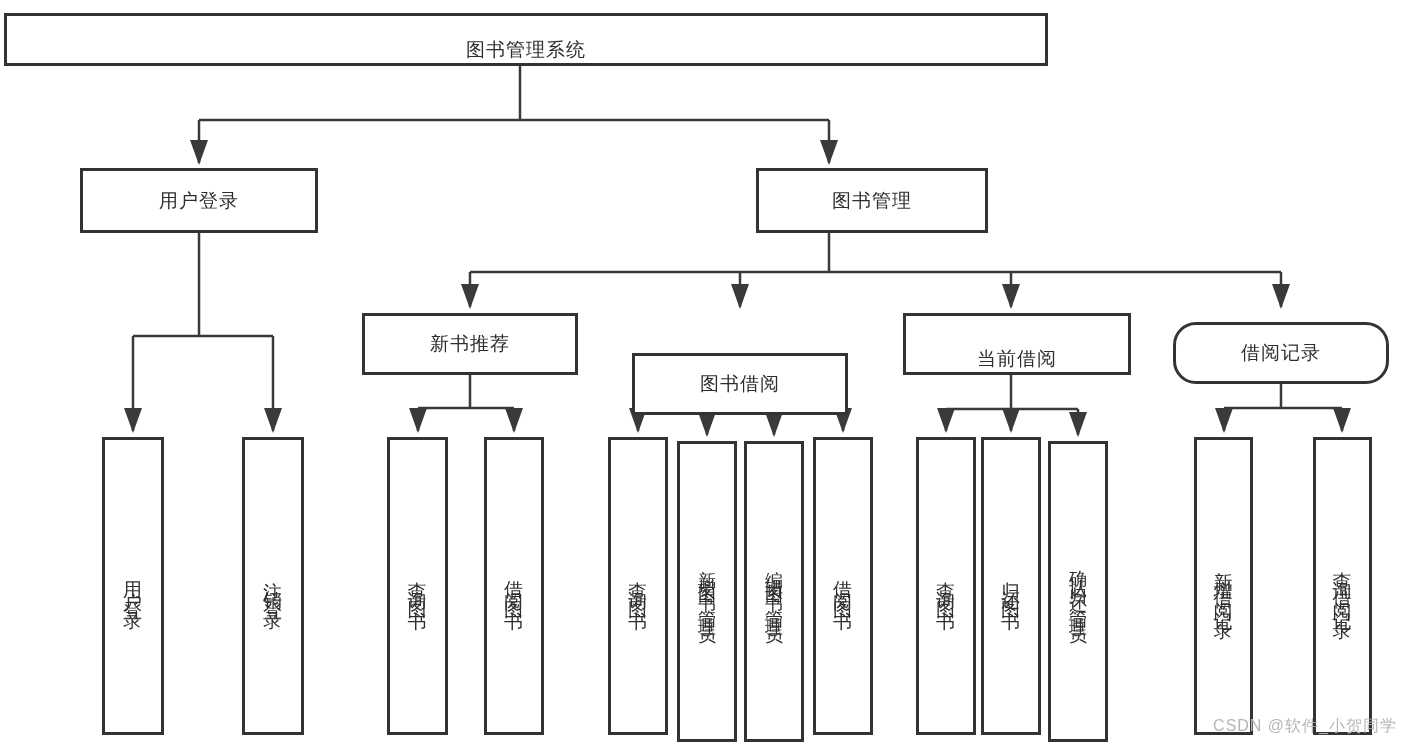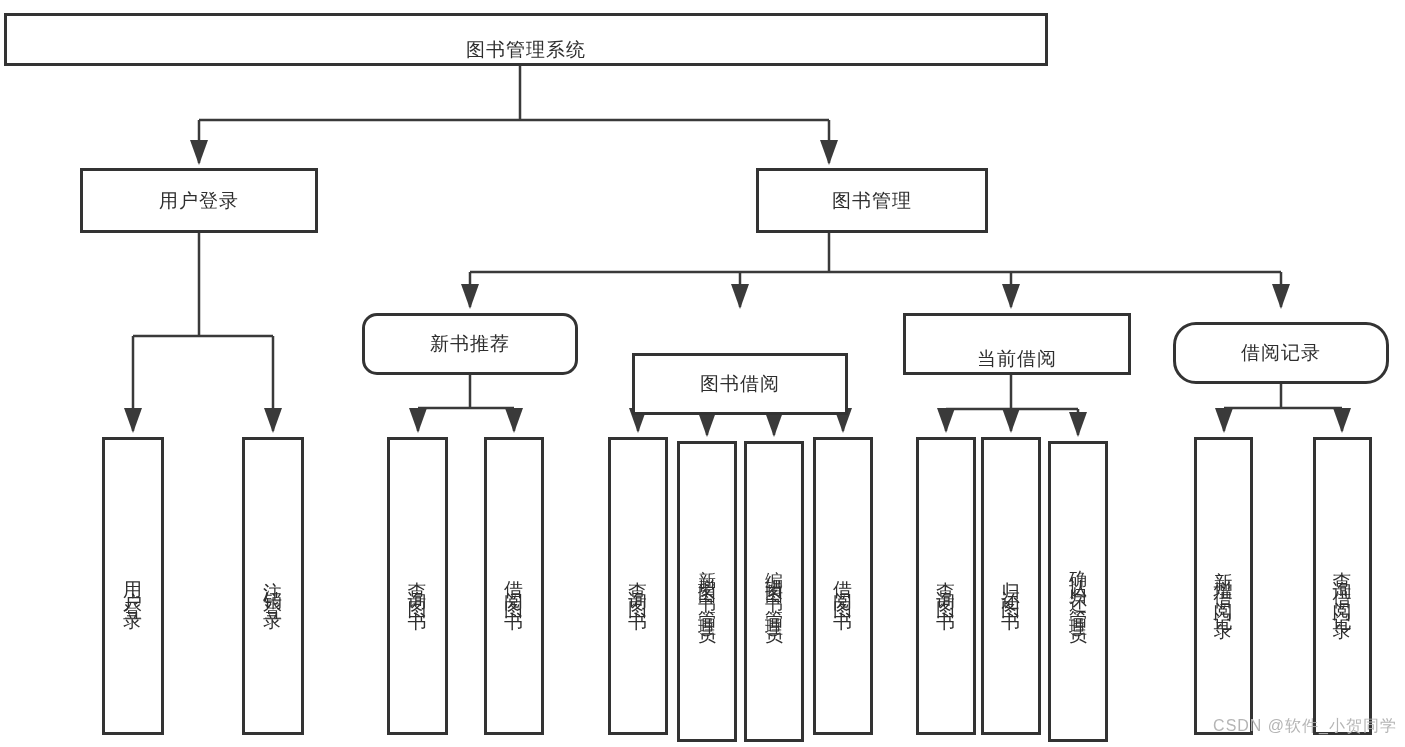--- a/index.html
+++ b/index.html
@@ -47,21 +47,21 @@
     font-size: 19px;
   }
   .box.vbox.longtext span {
     letter-spacing: 8px;
     font-size: 18px;
   }
   
   .n-root            { left: 4px;  top: 13px;  width: 1044px; height: 53px; align-items: flex-end; }
   .n-user-login      { left: 80px;  top: 168px; width: 238px;  height: 65px; }
   .n-book-mgmt       { left: 712px; top: 168px; width: 232px;  height: 65px; margin-left: 44px; }
-  .n-new-book        { left: 362px; top: 313px; width: 216px;  height: 62px; border-radius: 15px; }
+  .n-new-book        { left: 362px; top: 313px; width: 216px;  height: 62px; }
   .n-book-borrow     { left: 632px; top: 313px; width: 216px;  height: 62px; margin-top: 40px; }
   .n-cur-borrow      { left: 903px; top: 313px; width: 228px;  height: 62px; align-items: flex-end; }
   .n-borrow-rec      { left: 1173px;top: 322px; width: 216px;  height: 62px; border-radius: 23px; }
 
   .l-user-login      { left: 102px; top: 437px; width: 62px; height: 298px; }
   .l-logout          { left: 242px; top: 437px; width: 62px; height: 298px; }
   .l-query-1         { left: 387px; top: 437px; width: 61px; height: 298px; }
   .l-borrow-1        { left: 484px; top: 437px; width: 60px; height: 298px; }
   .l-query-2         { left: 608px; top: 437px; width: 60px; height: 298px; }
   .l-add-book        { left: 677px; top: 441px; width: 60px; height: 301px; }

